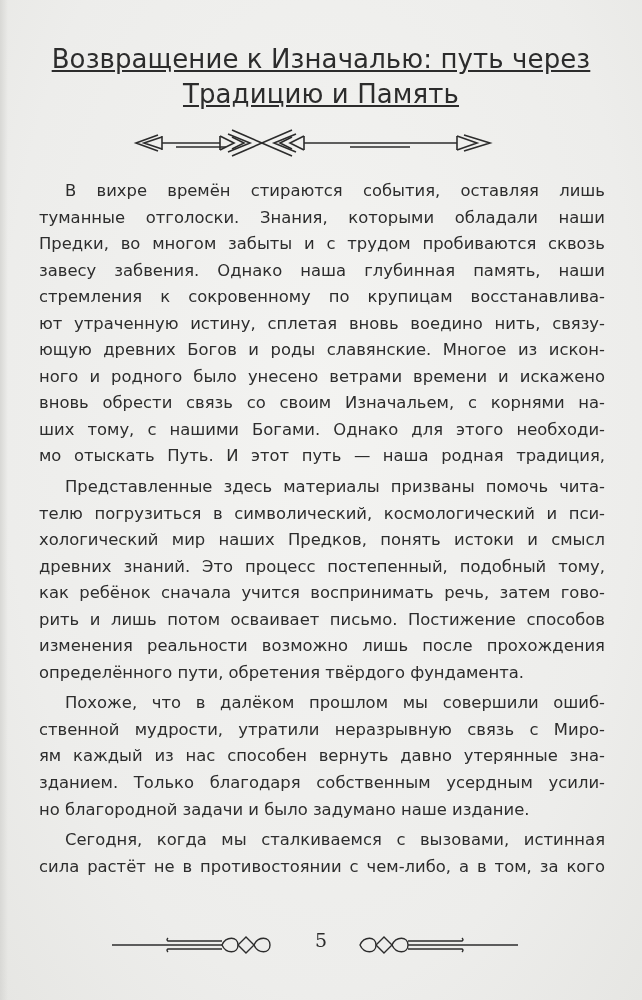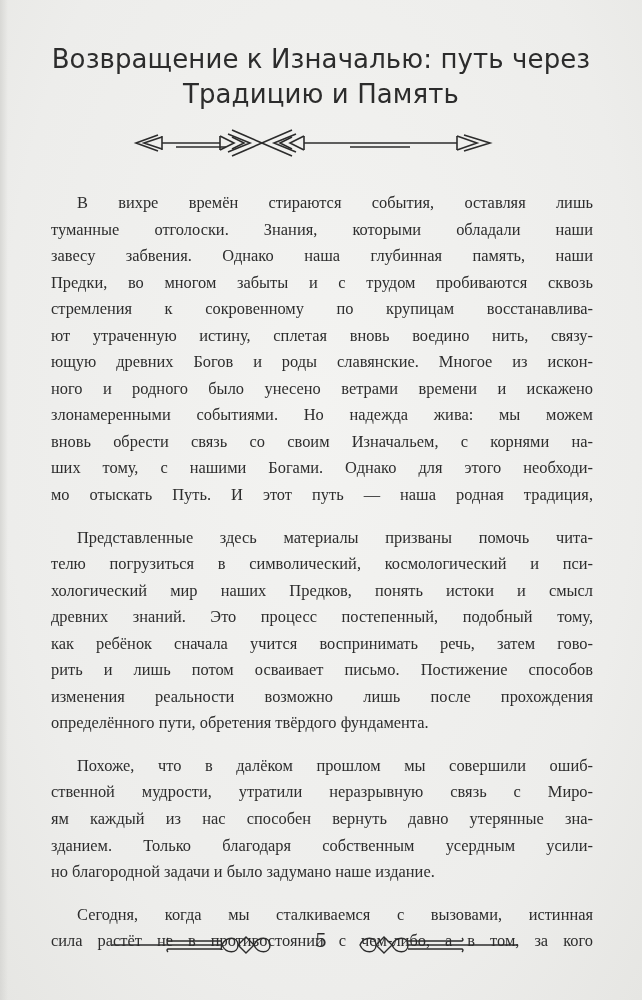--- a/index.html
+++ b/index.html
@@ -19,33 +19,34 @@
       content: ""; position: absolute; left: 0; top: 0; bottom: 0; width: 8px;
       background: linear-gradient(to right, #d8d8d5, rgba(0,0,0,0));
     }
     .title {
       position: absolute; left: 0; right: 0; top: 42px;
       text-align: center;
       font-family: "DejaVu Sans", sans-serif;
       font-size: 26px; line-height: 35px;
       color: #2c2c2c;
       letter-spacing: 0.1px;
+      text-decoration: underline;
     }
     .title span { display: block; }
     .ornament-top {
       position: absolute; left: 132px; top: 128px; width: 370px; height: 30px;
     }
     .body-text {
       position: absolute; left: 35px; top: 174px; width: 574px;
       font-family: "DejaVu Sans", sans-serif;
       font-size: 16.4px;
       line-height: 26.55px;
       color: #2d2d2d;
     }
-    .para { margin: 16px; text-align: justify; text-align-last: left; font-family: Liberation Serif, serif; }
+    .para { margin: 4px; text-align: justify; text-align-last: left; }
     .line { display: block; white-space: nowrap; text-align: justify; text-align-last: justify; }
     .line.last { text-align-last: left; }
     .line.indent { padding-left: 26px; }
     .footer {
       position: absolute; left: 110px; top: 928px; width: 410px; height: 34px;
     }
     .page-number {
       position: absolute; left: 0; right: 0; top: 929px;
       text-align: center;
       font-family: "DejaVu Serif", serif;
@@ -91,27 +92,26 @@
     <line x1="325" y1="8" x2="325" y2="22"></line>
     <polyline points="325,8 345,15 325,22"></polyline>
     <polyline points="332,7 358,15 332,23"></polyline>
   </svg>
 
   <div class="body-text">
 
     <p class="para">
       <span class="line indent">В вихре времён стираются события, оставляя лишь</span>
       <span class="line">туманные отголоски. Знания, которыми обладали наши</span>
+      <span class="line">Предки, во многом забыты и с трудом пробиваются сквозь</span>
       <span class="line">завесу забвения. Однако наша глубинная память, наши</span>
-      <span class="line">Предки, во многом забыты и с трудом пробиваются сквозь</span>
       <span class="line">стремления к сокровенному по крупицам восстанавлива-</span>
       <span class="line">ют утраченную истину, сплетая вновь воедино нить, связу-</span>
       <span class="line">ющую древних Богов и роды славянские. Многое из искон-</span>
       <span class="line">ного и родного было унесено ветрами времени и искажено</span>
-      <span class="line">злонамеренными событиями. Но надежда жива: мы можем</span>
       <span class="line">вновь обрести связь со своим Изначальем, с корнями на-</span>
       <span class="line">ших тому, с нашими Богами. Однако для этого необходи-</span>
       <span class="line">мо отыскать Путь. И этот путь — наша родная традиция,</span>
     </p>
 
     <p class="para">
       <span class="line indent">Представленные здесь материалы призваны помочь чита-</span>
       <span class="line">телю погрузиться в символический, космологический и пси-</span>
       <span class="line">хологический мир наших Предков, понять истоки и смысл</span>
       <span class="line">древних знаний. Это процесс постепенный, подобный тому,</span>

